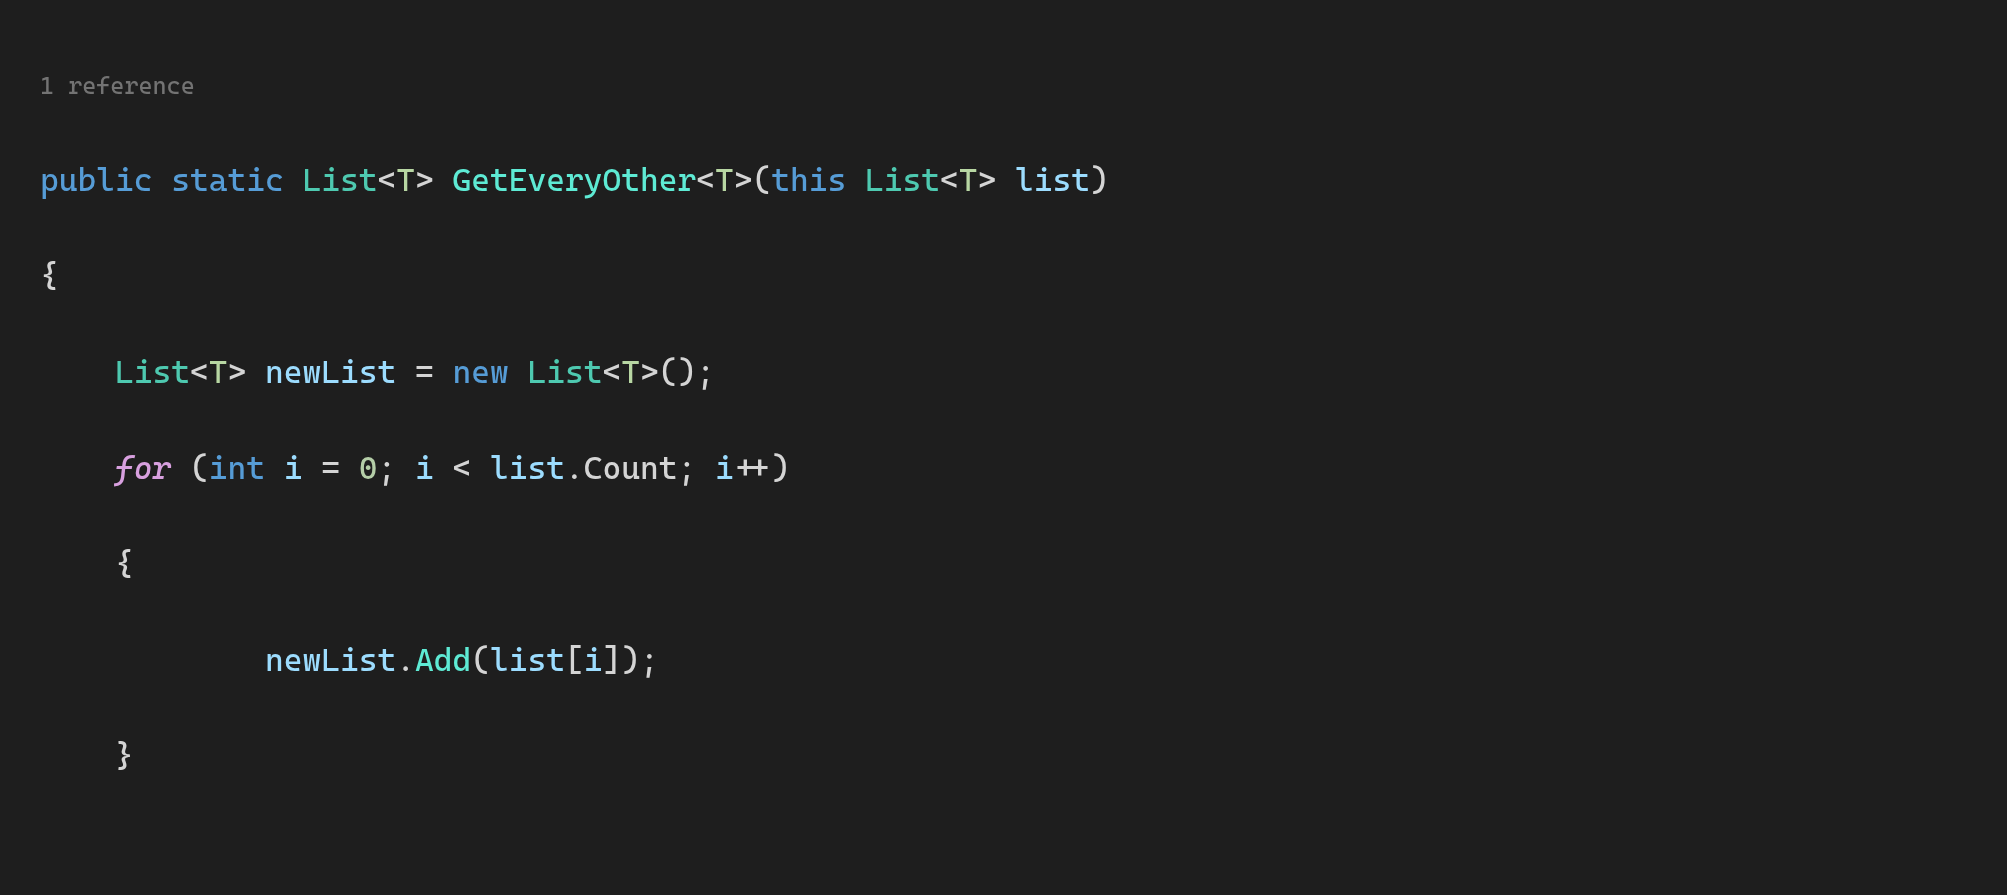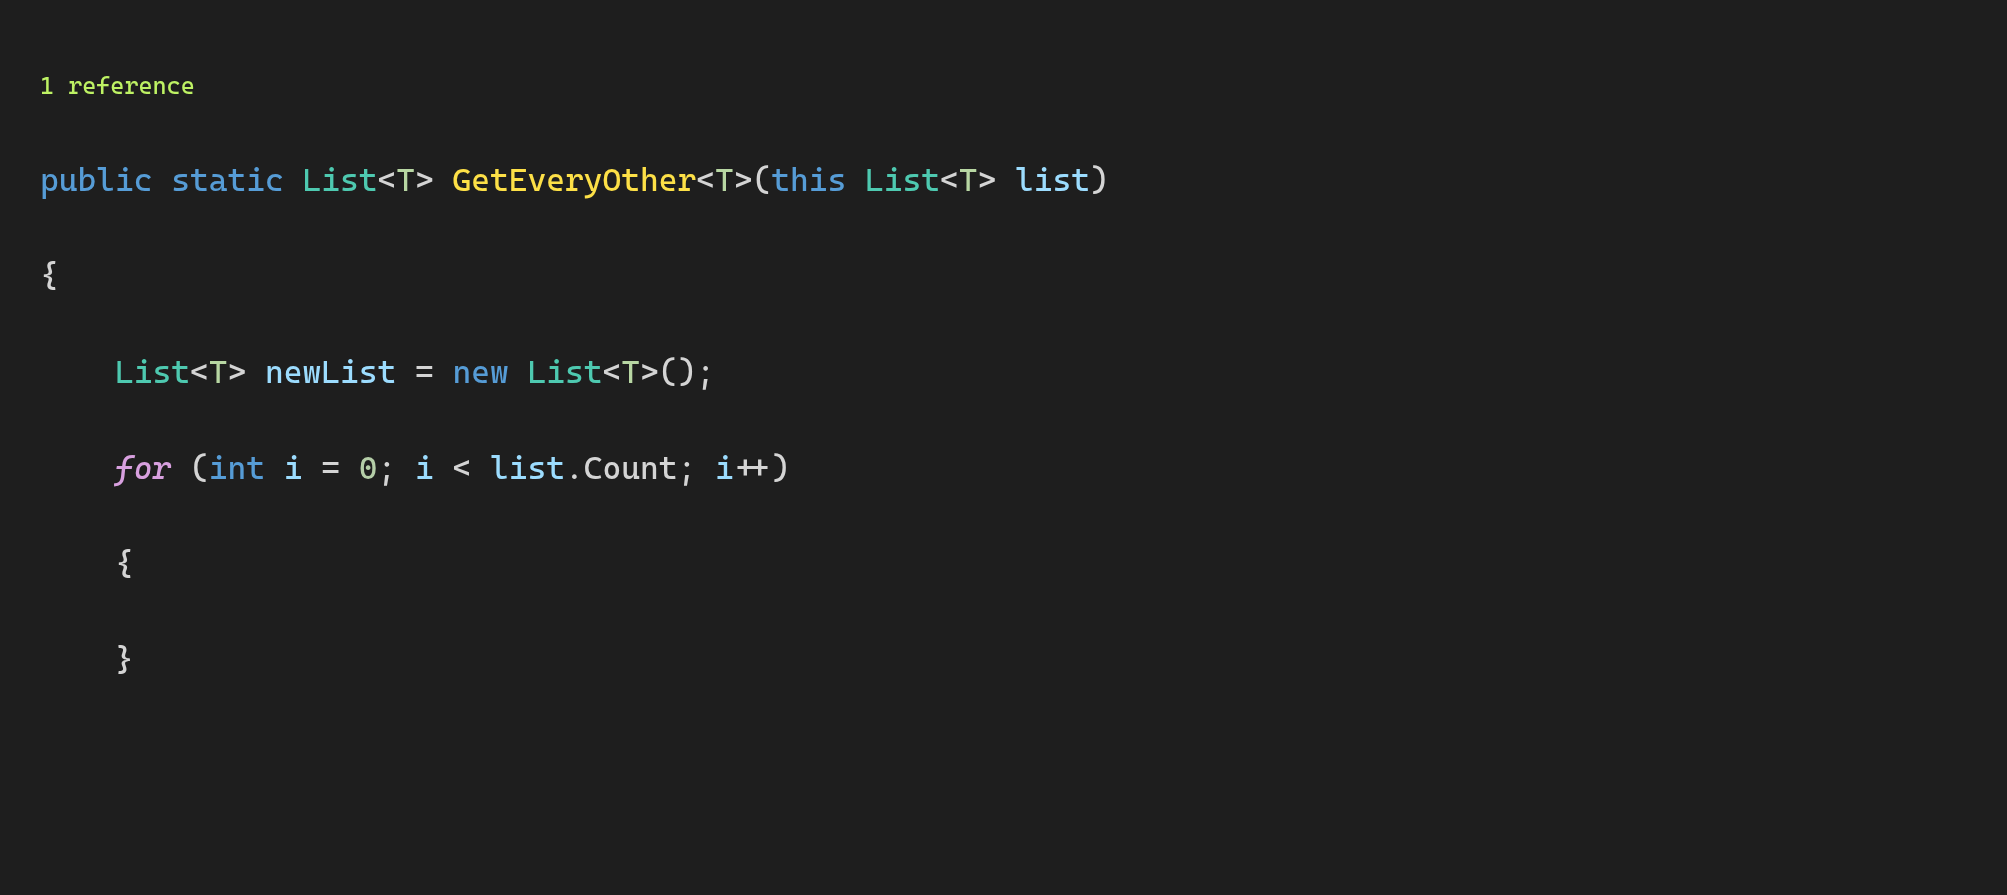--- a/index.html
+++ b/index.html
@@ -10,41 +10,42 @@
     font-size: 32px;
     line-height: 1.5;
     color: #d4d4d4;
     overflow: hidden;
   }
   .editor {
     padding: 20px 40px;
     white-space: pre;
   }
   .reference {
-    color: #bef264;
+    color: #737373;
     font-size: 24px;
     margin-bottom: 4px;
   }
   .keyword-blue { color: #569cd6; }
   .type-teal { color: #4ec9b0; }
-  .method-yellow { color: #fde047; }
+  .method-yellow { color: #5eead4; }
   .variable-lightblue { color: #9cdcfe; }
   .number-green { color: #b5cea8; }
   .control-pink { color: #d8a0df; font-style: italic; }
   .punct { color: #d4d4d4; }
   .brace { color: #d4d4d4; }
   .operator { color: #d4d4d4; }
   .type-param { color: #b8d7a3; }
 </style>
 </head>
 <body>
 
 <div class="editor">
 <div class="reference">1 reference</div>
 <div><span class="keyword-blue">public</span> <span class="keyword-blue">static</span> <span class="type-teal">List</span><span class="punct">&lt;</span><span class="type-param">T</span><span class="punct">&gt;</span> <span class="method-yellow">GetEveryOther</span><span class="punct">&lt;</span><span class="type-param">T</span><span class="punct">&gt;</span><span class="punct">(</span><span class="keyword-blue">this</span> <span class="type-teal">List</span><span class="punct">&lt;</span><span class="type-param">T</span><span class="punct">&gt;</span> <span class="variable-lightblue">list</span><span class="punct">)</span></div>
 <div><span class="brace">{</span></div>
 <div>    <span class="type-teal">List</span><span class="punct">&lt;</span><span class="type-param">T</span><span class="punct">&gt;</span> <span class="variable-lightblue">newList</span> <span class="operator">=</span> <span class="keyword-blue">new</span> <span class="type-teal">List</span><span class="punct">&lt;</span><span class="type-param">T</span><span class="punct">&gt;</span><span class="punct">(</span><span class="punct">)</span><span class="punct">;</span></div>
 <div>    <span class="control-pink">for</span> <span class="punct">(</span><span class="keyword-blue">int</span> <span class="variable-lightblue">i</span> <span class="operator">=</span> <span class="number-green">0</span><span class="punct">;</span> <span class="variable-lightblue">i</span> <span class="operator">&lt;</span> <span class="variable-lightblue">list</span><span class="punct">.</span><span class="punct">Count</span><span class="punct">;</span> <span class="variable-lightblue">i</span><span class="operator">++</span><span class="punct">)</span></div>
 <div>    <span class="brace">{</span></div>
+<div>            <span class="variable-lightblue">newList</span><span class="punct">.</span><span class="method-yellow">Add</span><span class="punct">(</span><span class="variable-lightblue">list</span><span class="punct">[</span><span class="variable-lightblue">i</span><span class="punct">]</span><span class="punct">)</span><span class="punct">;</span></div>
 <div>    <span class="brace">}</span></div>
 
 
 </div>
 
 </body></html>

